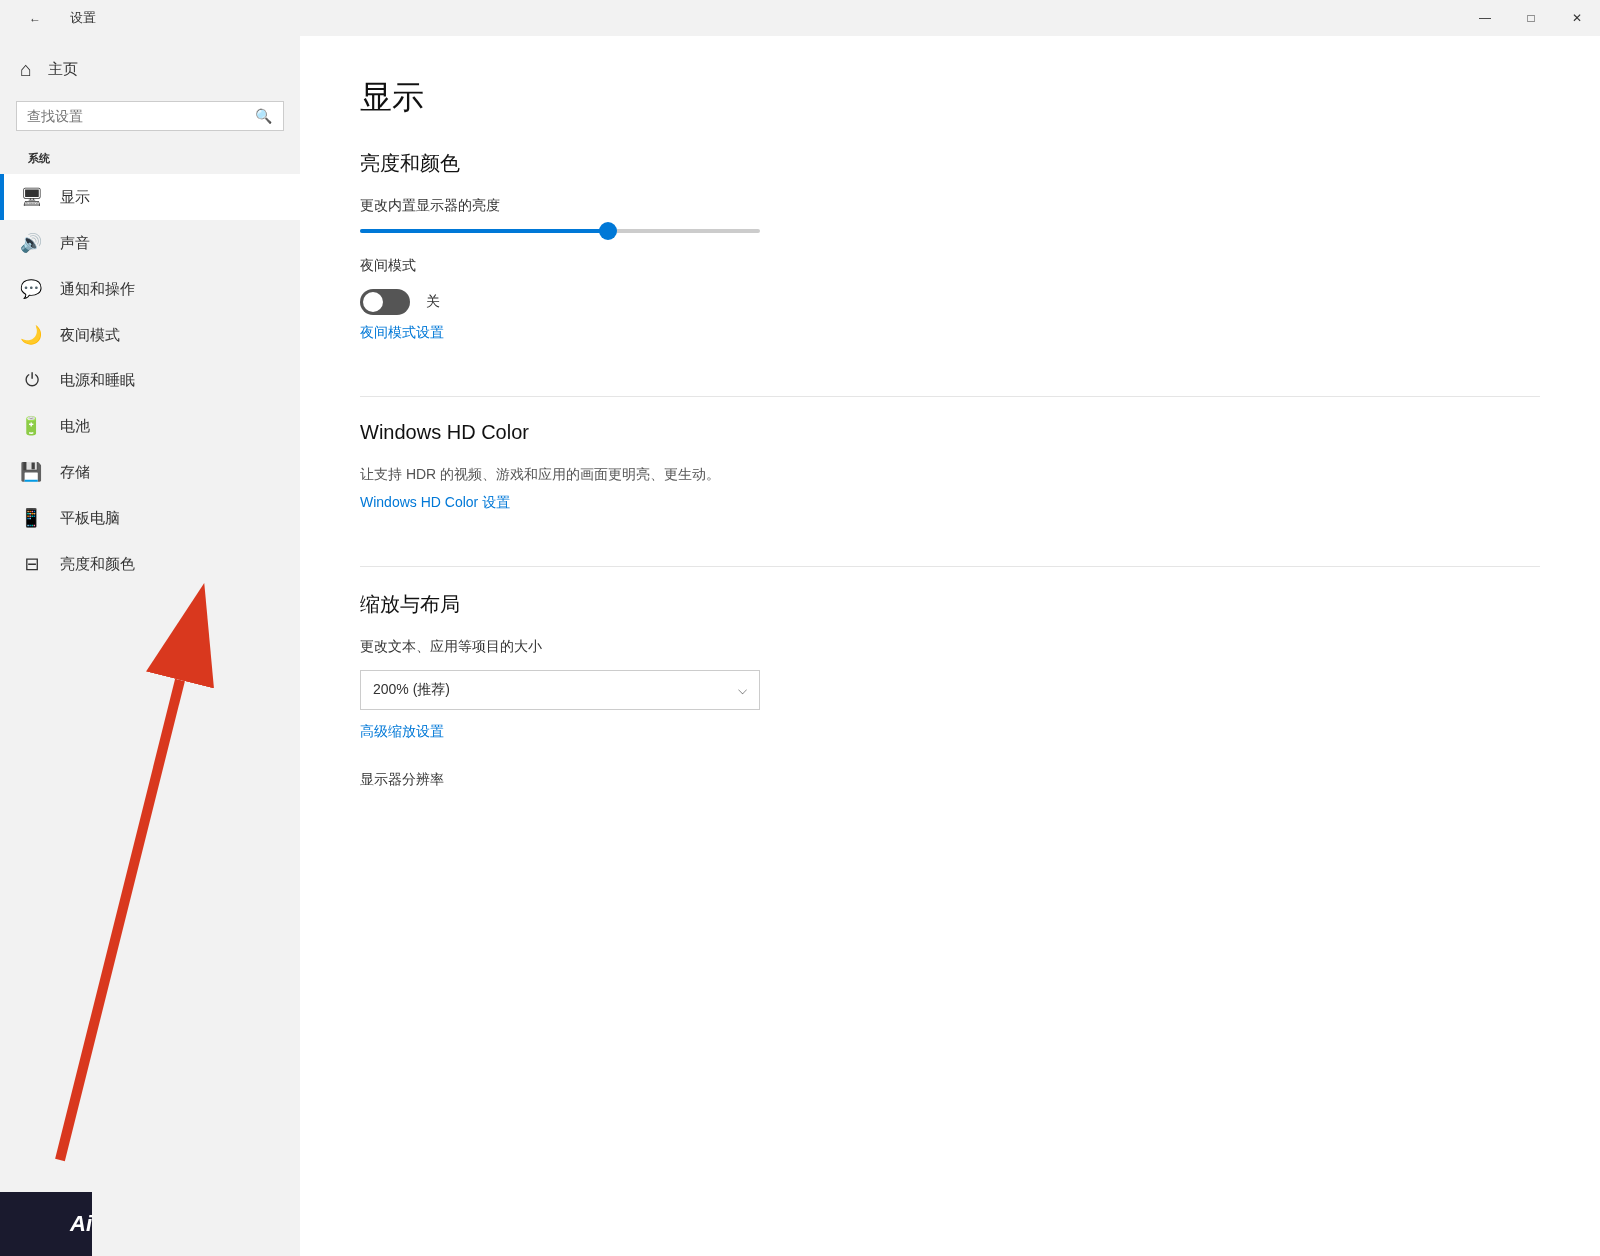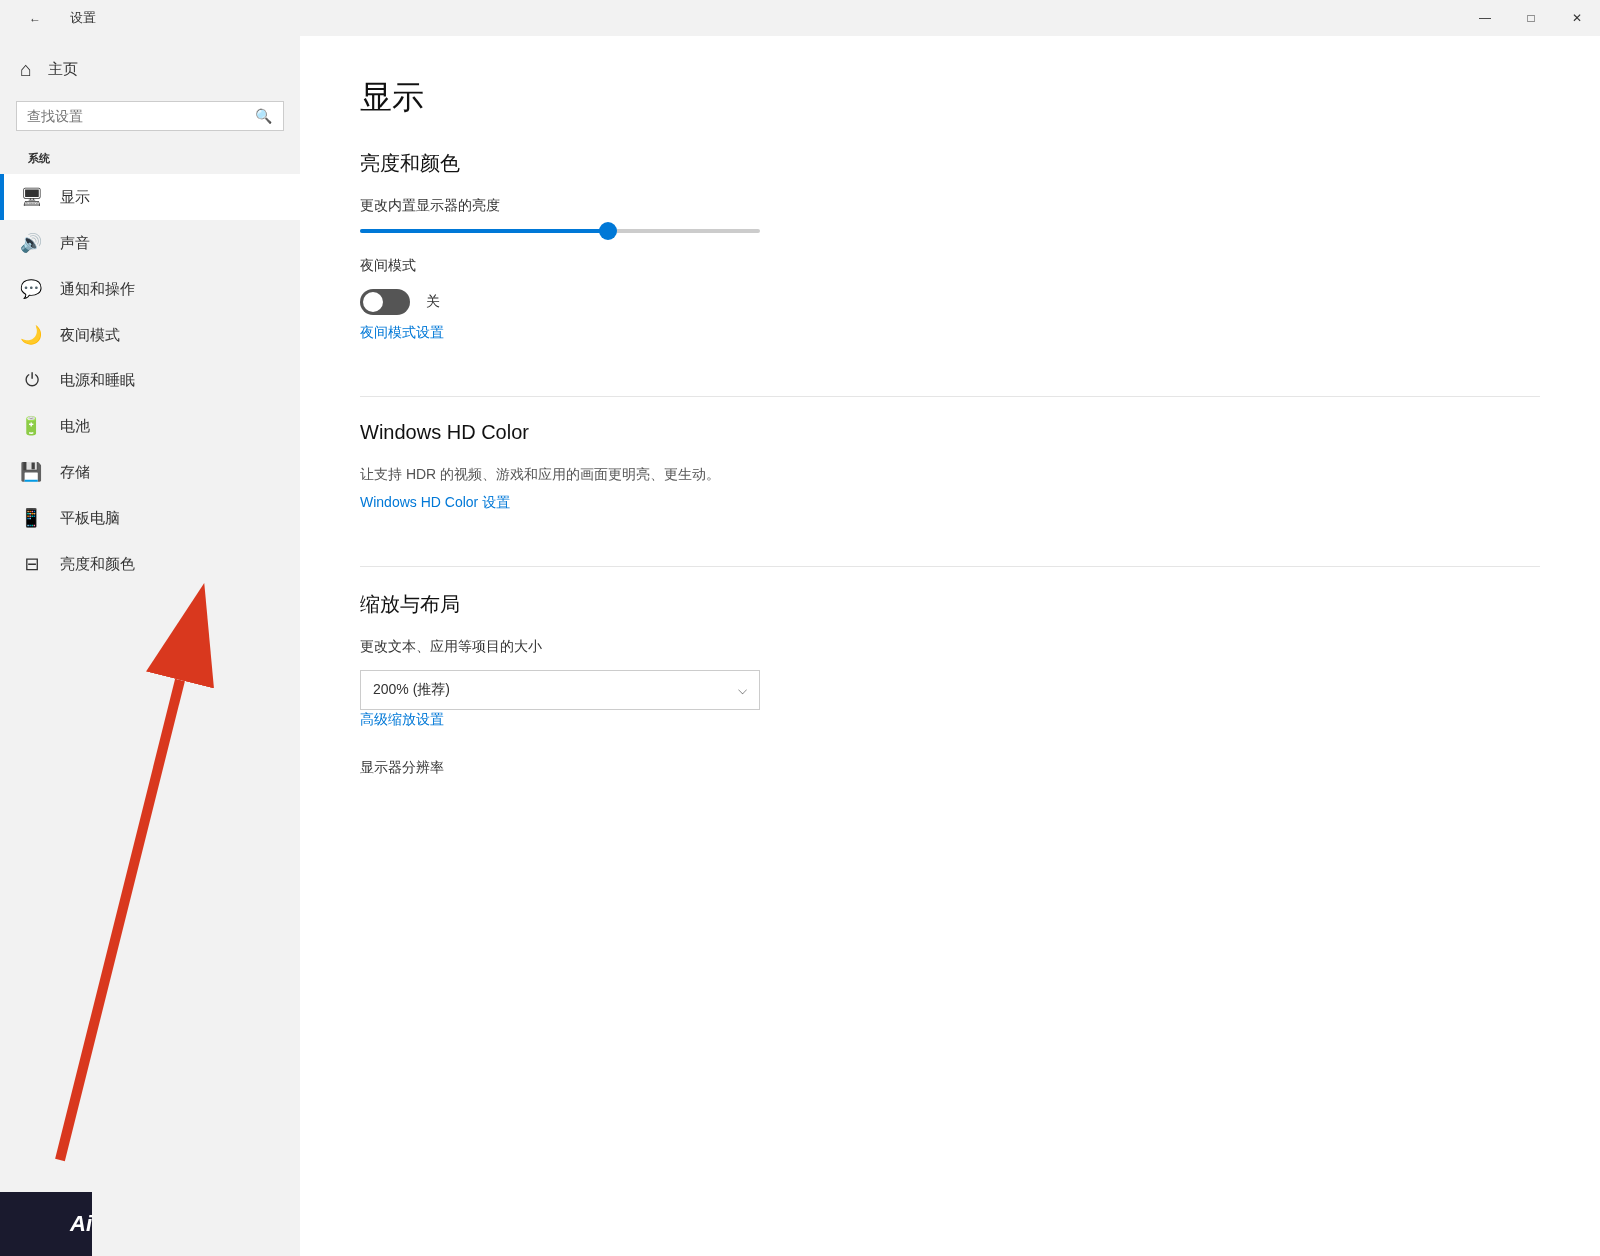--- a/index.html
+++ b/index.html
@@ -254,20 +254,21 @@
       height: 40px;
       border: 1px solid #ccc;
       background: white;
       display: flex;
       align-items: center;
       justify-content: space-between;
       padding: 0 12px;
       cursor: pointer;
       font-size: 14px;
       color: #333;
+      margin-bottom: 12px;
     }
     .dropdown-arrow {
       font-size: 12px;
       color: #555;
     }
 
     .hdr-description {
       font-size: 14px;
       color: #555;
       margin-bottom: 8px;

